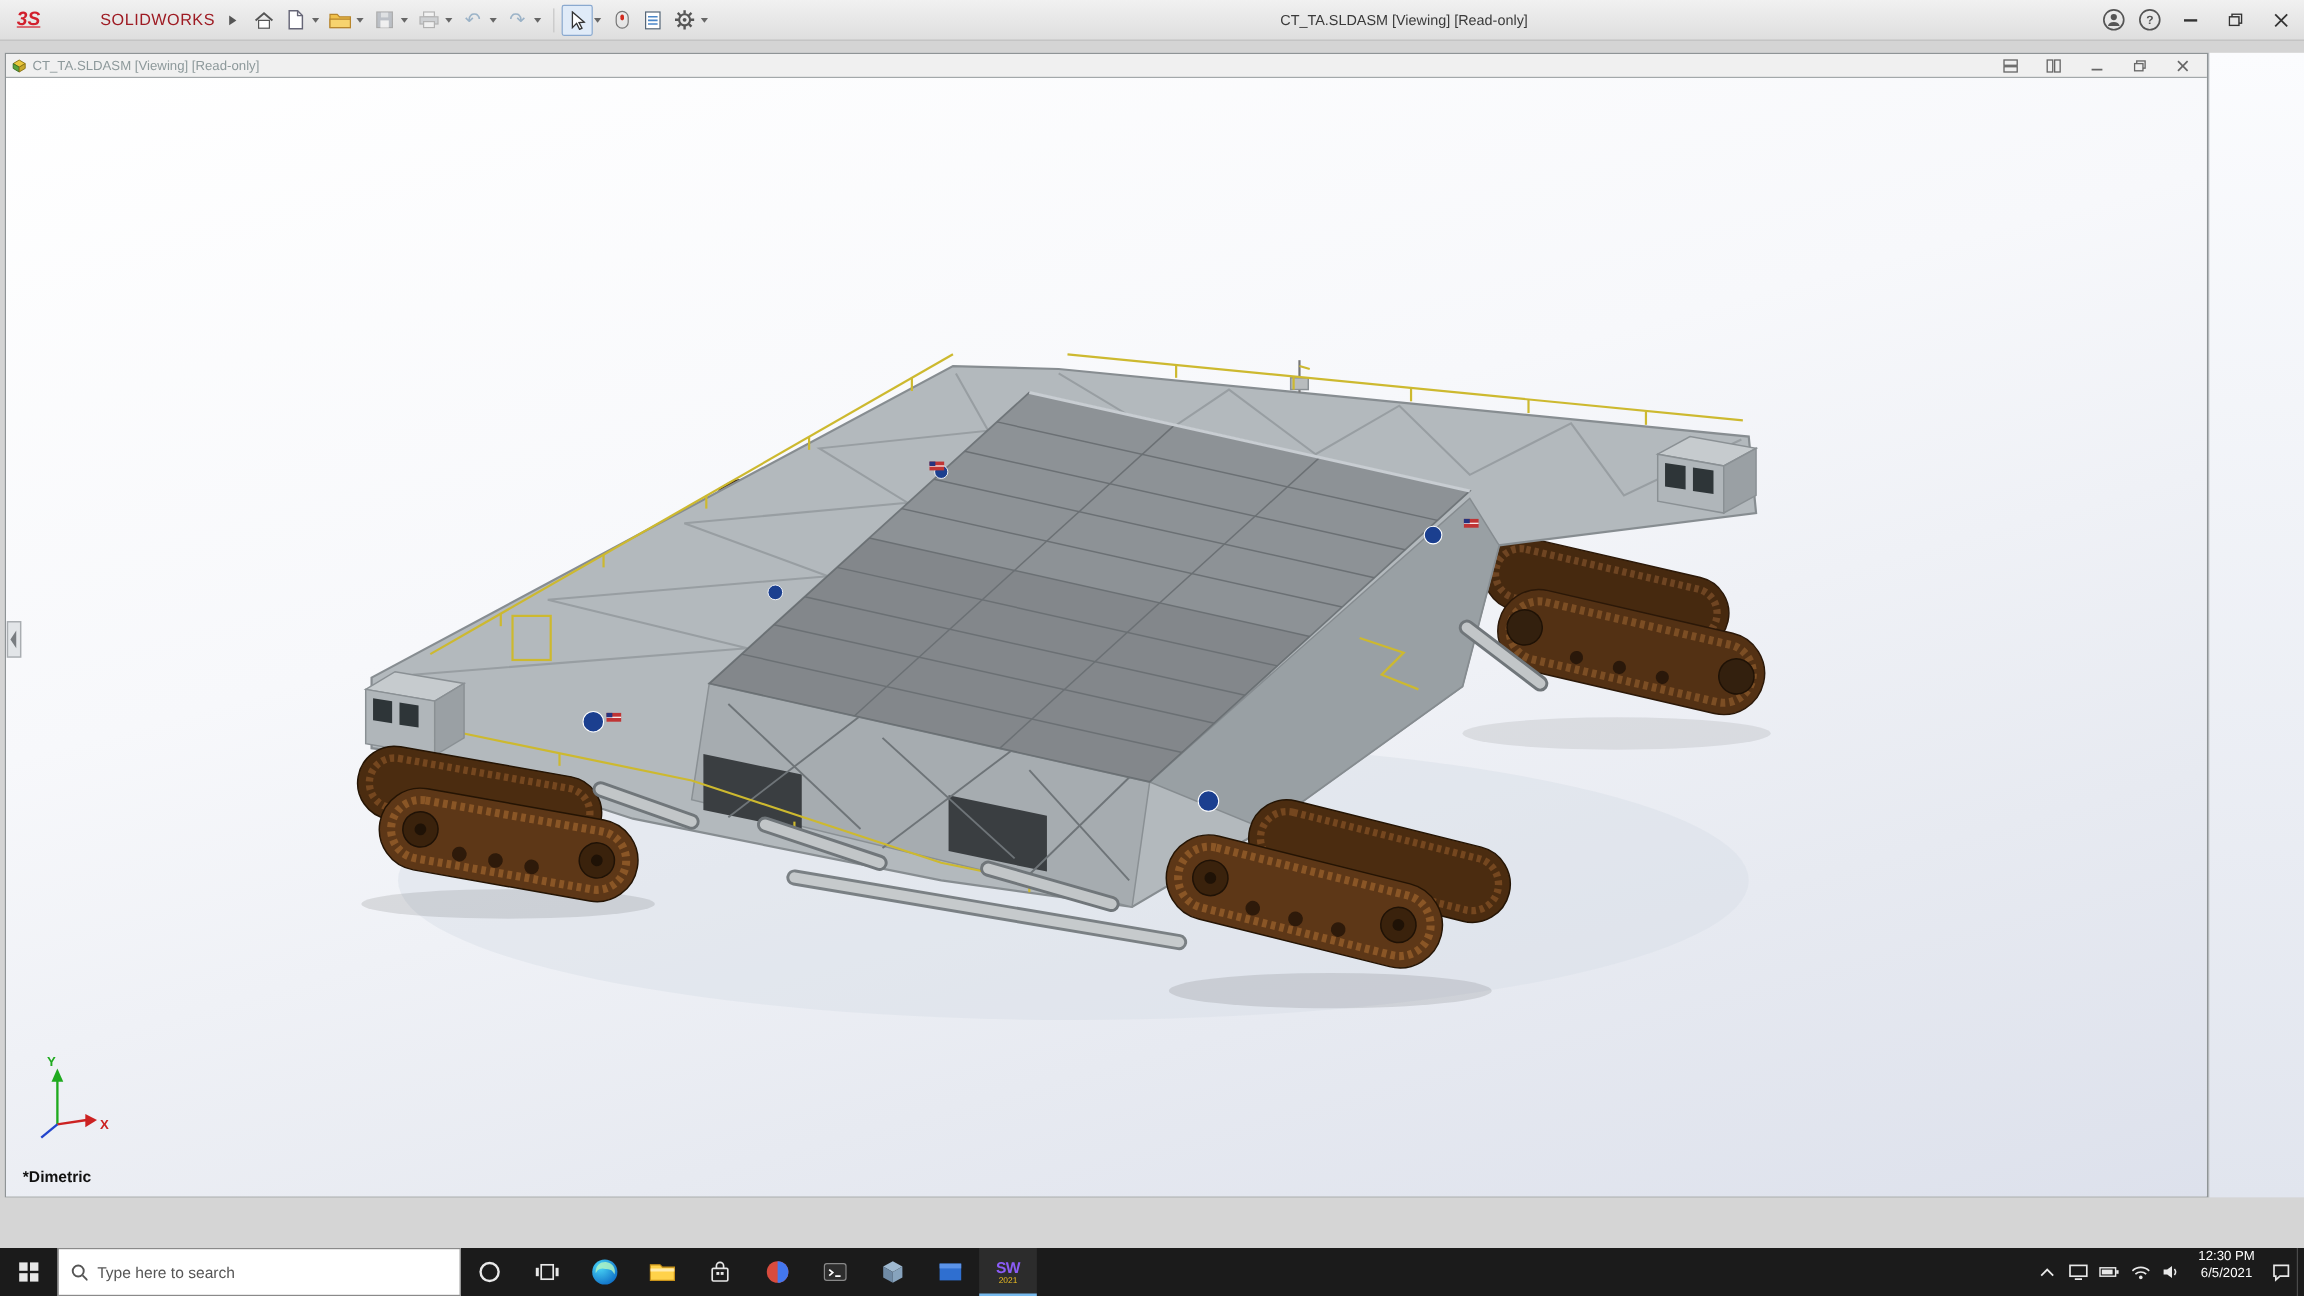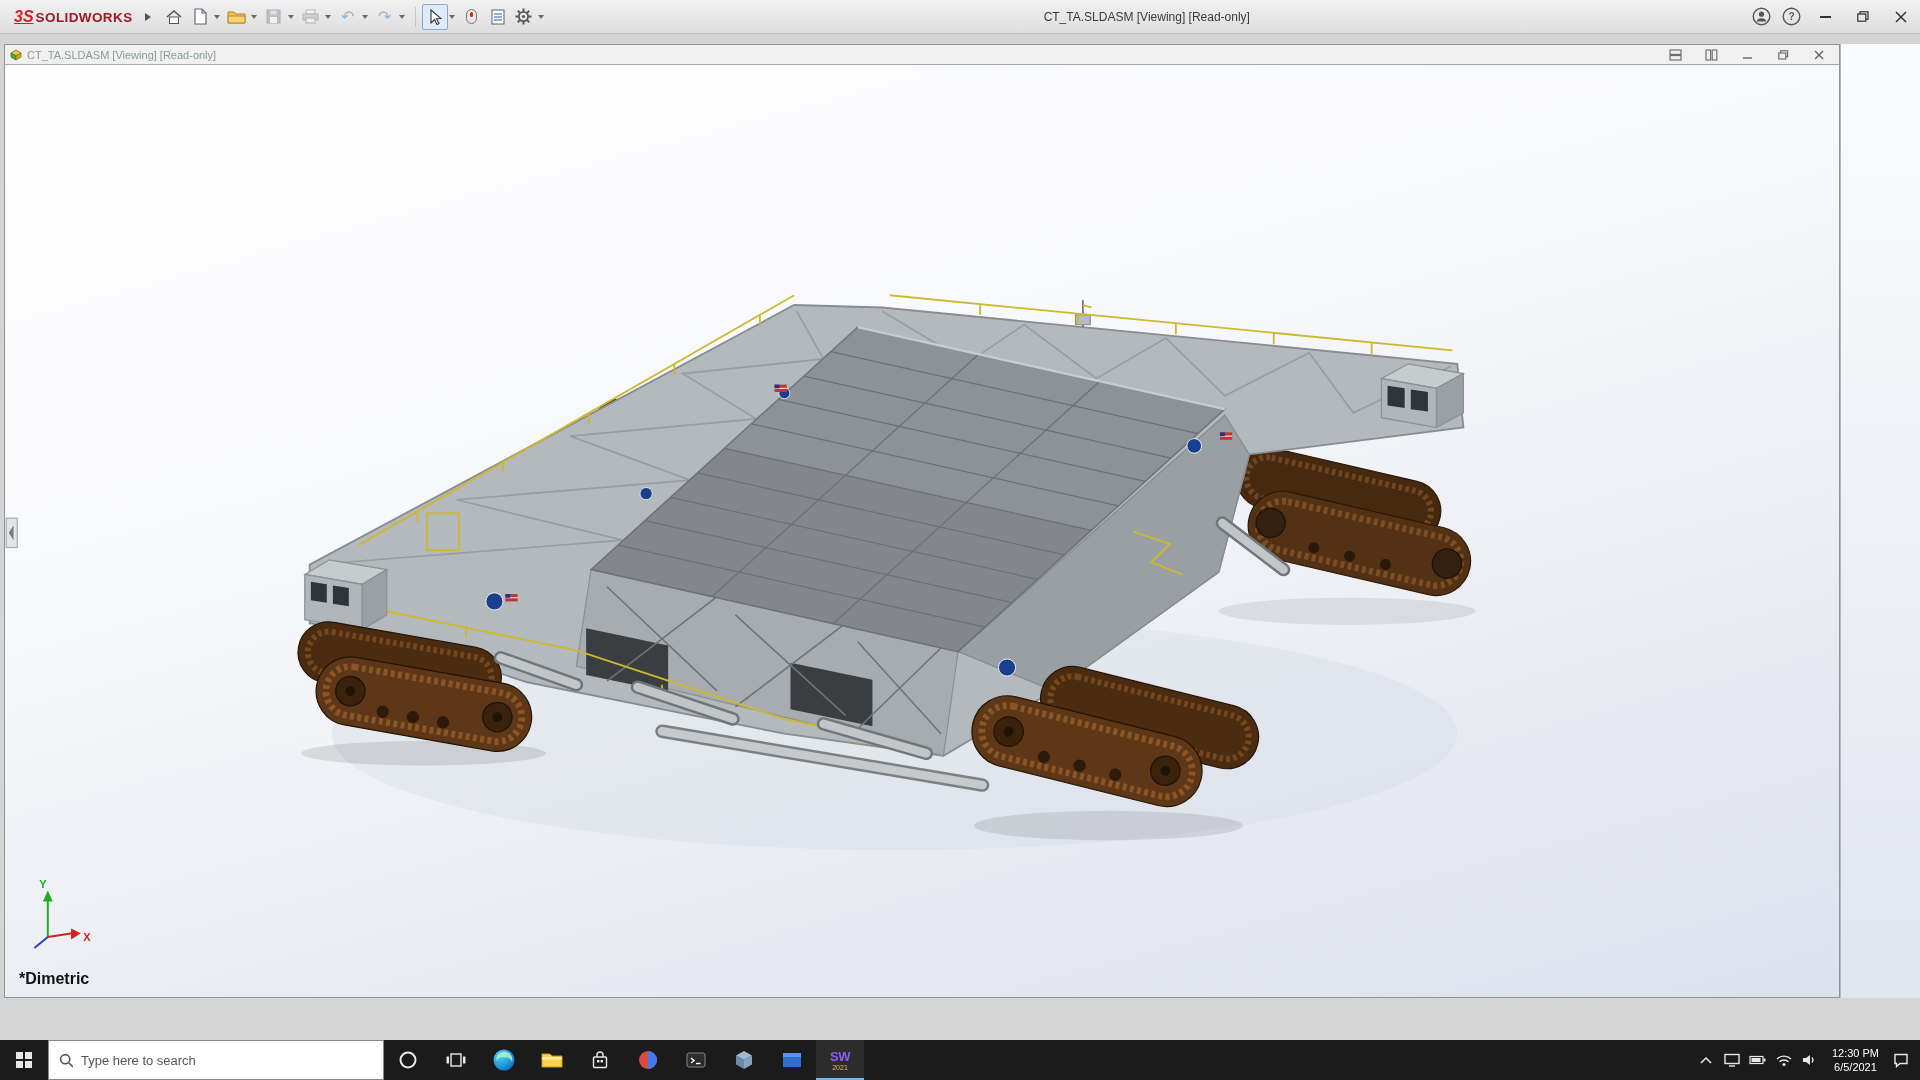--- a/index.html
+++ b/index.html
@@ -5,21 +5,21 @@
   * { margin:0; padding:0; box-sizing:border-box; }
   html,body { width:1920px; height:1080px; overflow:hidden;
     font-family:"Liberation Sans", sans-serif; background:#d4d4d4; position:relative; }
 
   
   .topbar { position:absolute; top:0; left:0; width:1920px; height:34px;
     background:linear-gradient(#f1f1f1,#dedede); border-bottom:1px solid #c0c0c0;
     display:flex; align-items:center; z-index:50; }
   .brand { display:flex; align-items:baseline; padding:0 8px 0 14px; cursor:default; }
   .brand-prefix { color:#d21f2c; font-weight:bold; font-style:italic; font-size:16px; margin-right:2px;text-decoration:underline; }
-  .brand-name { color:#9e1b23; font-weight:bold; font-size:13.5px; letter-spacing:.4px; }
+  .brand-name { color:#9e1b23; font-weight:normal; font-size:13.5px; letter-spacing:.4px;margin-left:48px; }
   .brand-arrow { width:0; height:0; border-left:6px solid #555; border-top:4px solid transparent;
     border-bottom:4px solid transparent; margin:0 10px 0 4px; }
   .tools { display:flex; align-items:center; }
   .tool { height:26px; min-width:26px; display:flex; align-items:center; justify-content:center;
     border-radius:2px; border:1px solid transparent; }
   .tool.disabled { opacity:.4; }
   .tool.active { border:1px solid #8aa9cf; background:#e0ebf8; }
   .dd { width:0; height:0; border-top:4px solid #666; border-left:3.5px solid transparent;
     border-right:3.5px solid transparent; margin:0 4px 0 1px; }
   .sep { width:1px; height:20px; background:#c6c6c6; margin:0 6px; }
@@ -38,42 +38,42 @@
   .doc-area { position:absolute; left:4px; top:44px; width:1836px; height:954px;
     border:1px solid #8f9496; background:#efefef; }
   .doc-titlebar { height:19px; display:flex; align-items:center; background:#f0f0f0; padding-left:4px; }
   .doc-title { color:#8d999b; font-size:11px; margin-left:4px; white-space:nowrap; }
   .doc-controls { margin-left:auto; display:flex; align-items:center; gap:20px; margin-right:12px; }
   .doc-btn { width:16px; height:14px; display:flex; align-items:center; justify-content:center; }
   .viewport { position:absolute; left:0; right:0; top:19px; bottom:0; overflow:hidden;
     border-top:1px solid #a3a8aa;
     background:linear-gradient(165deg,#ffffff 0%,#f7f8fb 40%,#e7eaf1 75%,#dde1ec 100%); }
   .viewport svg.scene { position:absolute; inset:0; width:100%; height:100%; }
-  .view-label { position:absolute; left:14px; bottom:9px; font-size:16px; font-weight:bold; color:#111; }
+  .view-label { position:absolute; left:14px; bottom:9px; font-size:13px; font-weight:bold; color:#111; }
 
   .task-pane { position:absolute; left:1840px; top:44px; width:80px; height:954px;
     background:linear-gradient(#fbfcfe,#e1e5ee); border-left:1px solid #b4b8bc; }
   .status-bar { position:absolute; left:0; top:998px; width:1920px; height:42px; background:#d5d5d5; }
 
   
   .taskbar { position:absolute; left:0; bottom:0; width:1920px; height:40px; background:#1b1b1b;
     display:flex; align-items:stretch; color:#eee; z-index:60; }
   .tb-btn { width:48px; display:flex; align-items:center; justify-content:center; }
   .tb-search { width:336px; background:#ffffff; border:1px solid #8a8a8a; display:flex;
     align-items:center; padding:0 10px; gap:8px; }
   .tb-search input { border:none; outline:none; font-size:13px; color:#444; width:100%;
     font-family:"Liberation Sans",sans-serif; background:transparent; }
   .tb-search input::placeholder { color:#565656; opacity:1; }
   .winlogo { display:grid; grid-template-columns:7px 7px; grid-template-rows:7px 7px; gap:1.5px; }
   .winlogo span { background:#e8e8e8; }
   .sw-icon { display:flex; flex-direction:column; align-items:center; line-height:1; }
   .sw-icon .sw { color:#8b5cf6; font-weight:bold; font-size:13px; letter-spacing:-.5px; }
   .sw-icon .yr { color:#f0c020; font-size:7px; margin-top:1px; }
   .tb-btn.active-app { background:rgba(255,255,255,.08); box-shadow:inset 0 -2px 0 #76b9ed; }
-  .tray { margin-left:auto; display:flex; align-items:center; }
+  .tray { margin-left:auto; display:flex; }
   .tray-icon { width:26px; height:40px; display:flex; align-items:center; justify-content:center; }
   .clock { text-align:center; font-size:11px; line-height:1.3; padding:0 9px; color:#fff; }
   .show-desktop { width:6px; border-left:1px solid #4a4a4a; }
 </style>
 </head>
 <body>
 
 <div class="topbar">
   <div class="brand">
     <span class="brand-prefix">3S</span>

